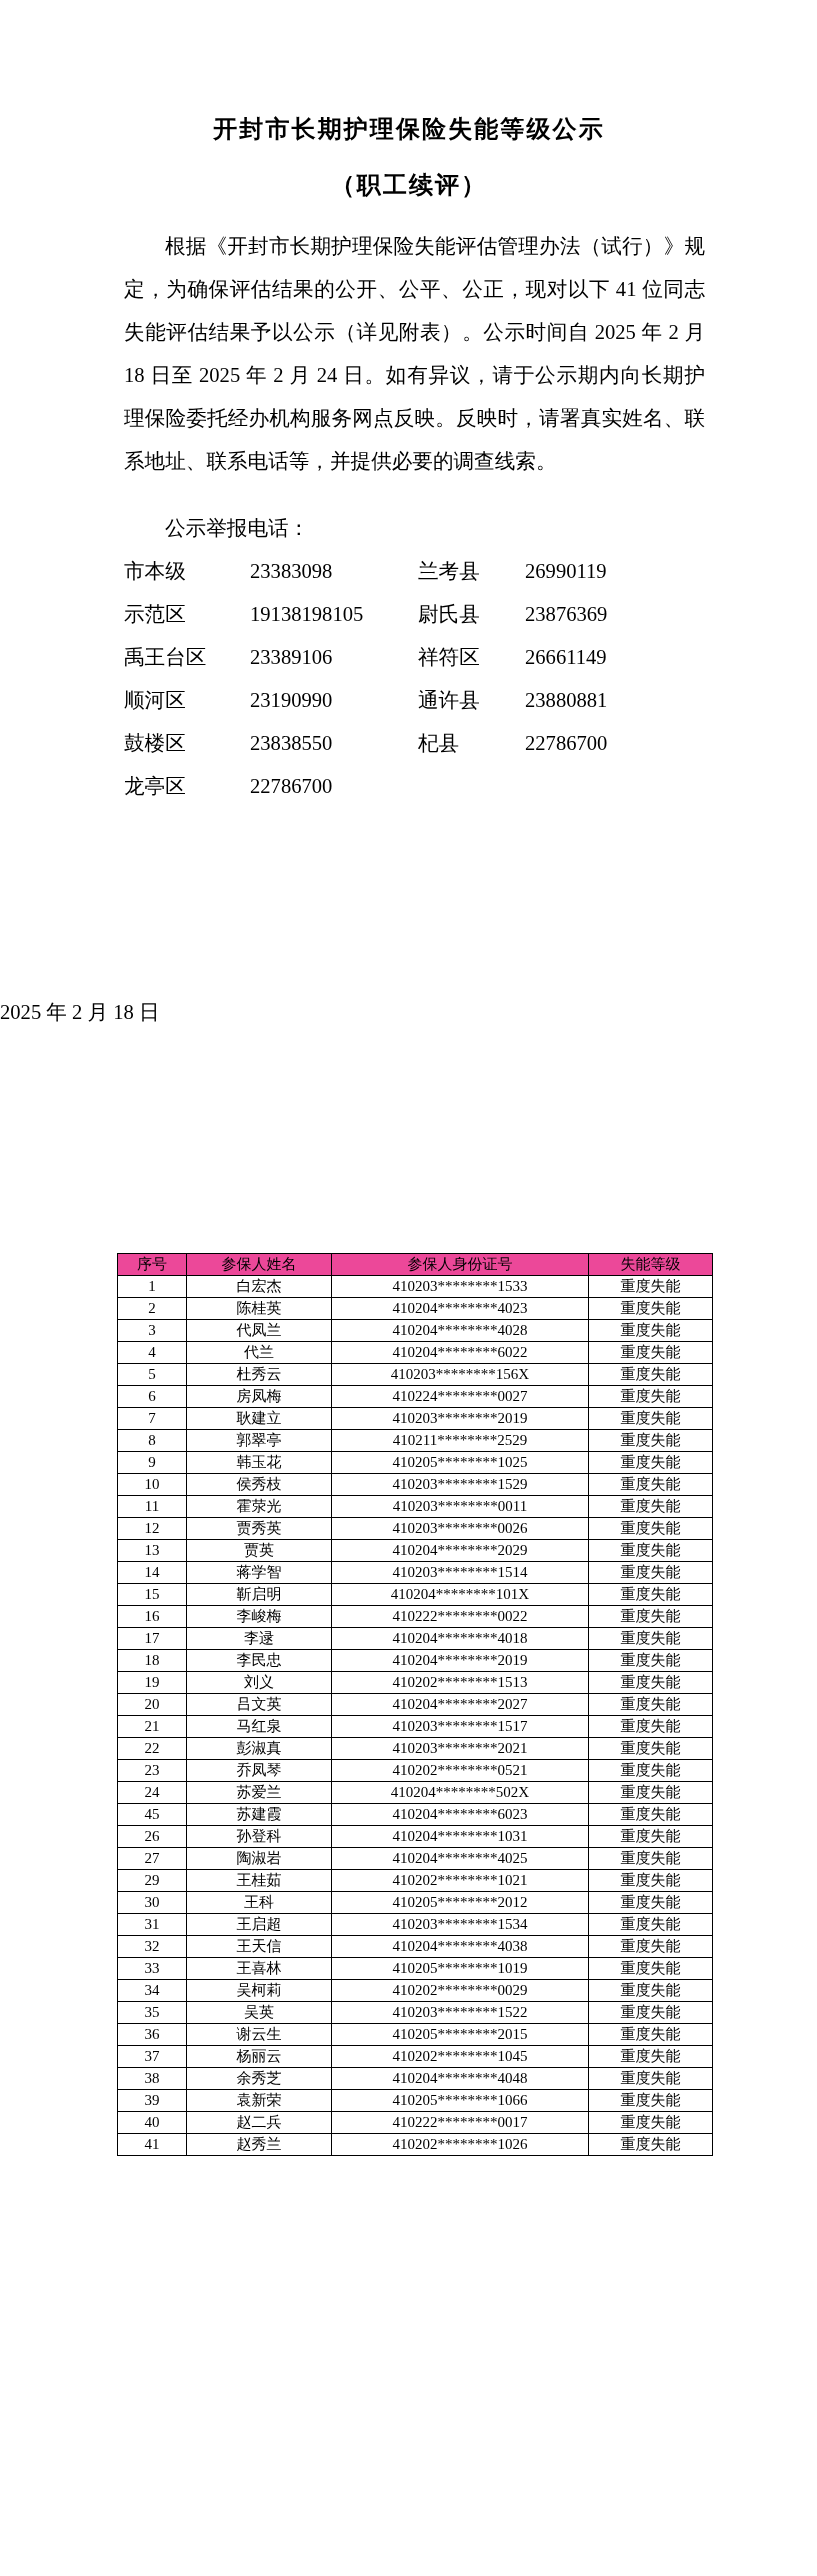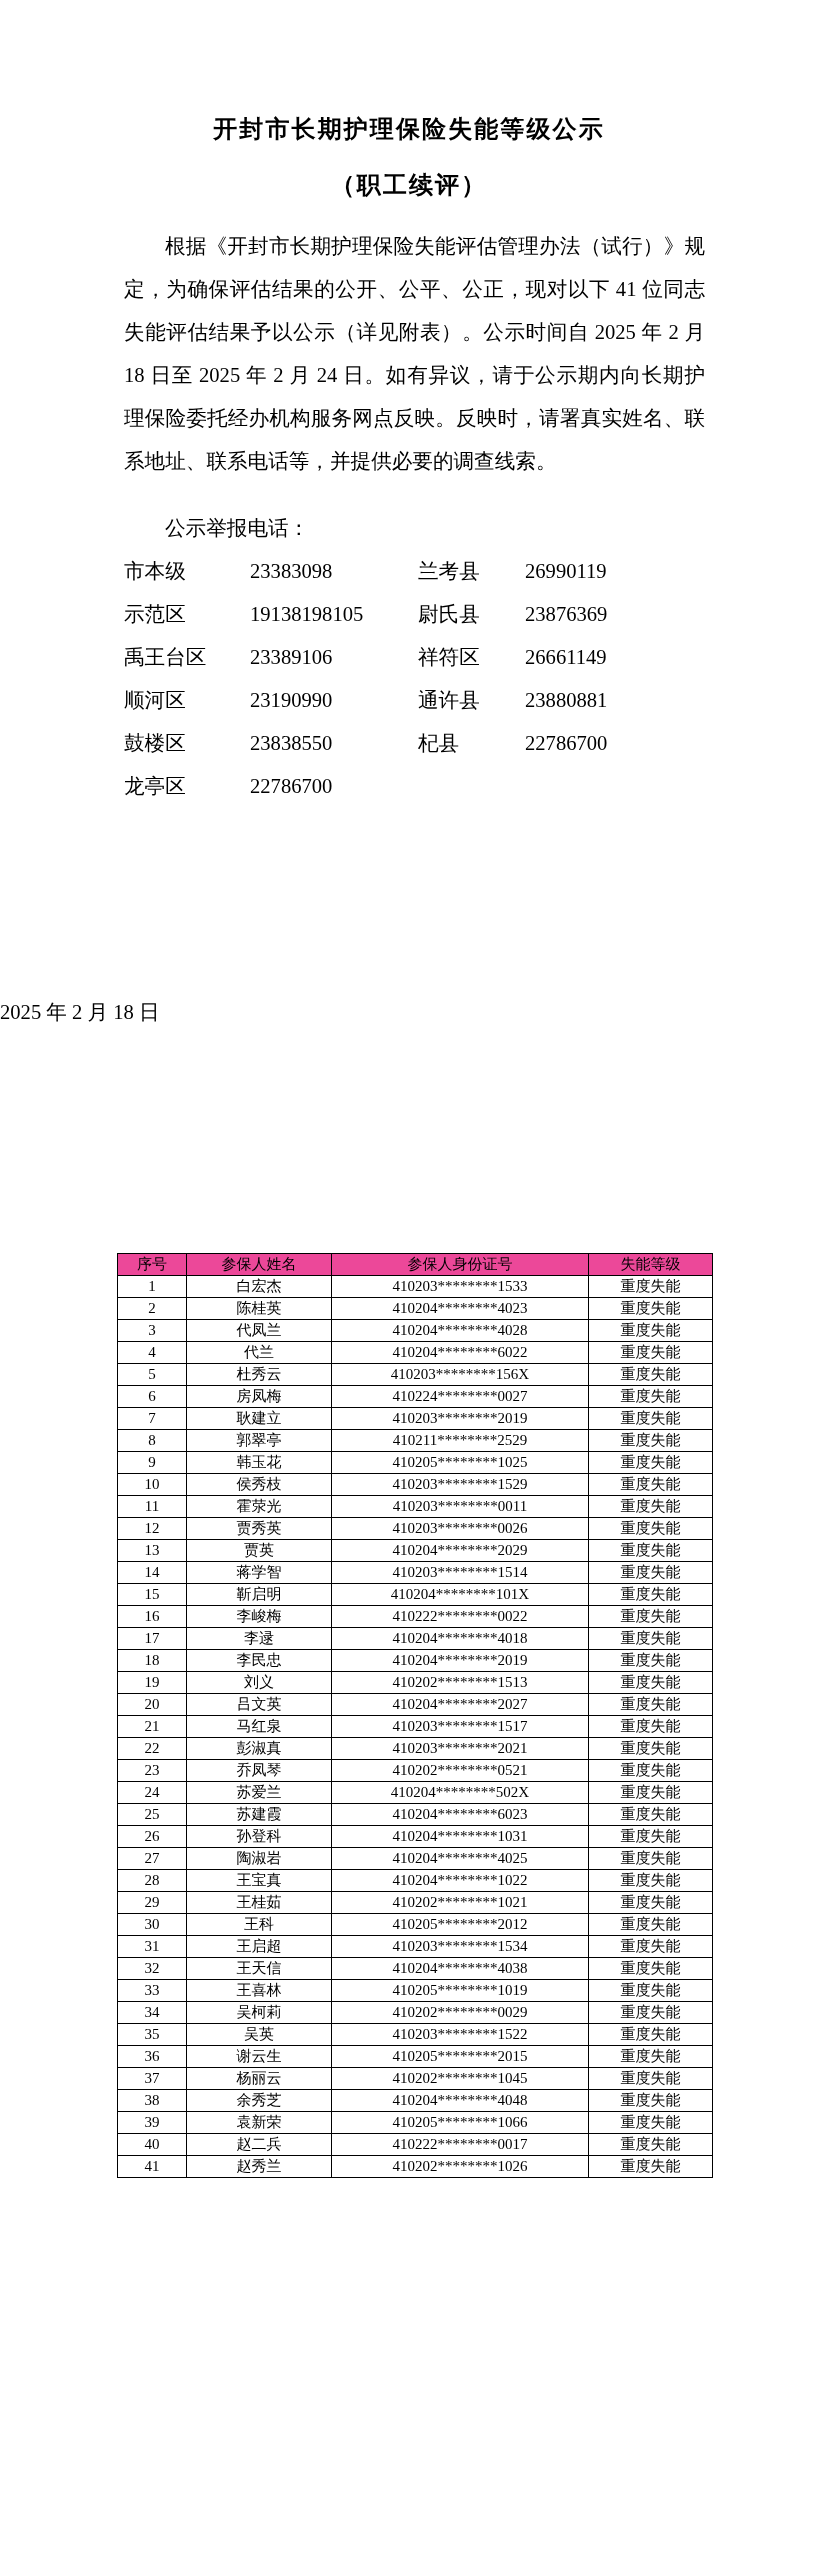--- a/index.html
+++ b/index.html
@@ -263,44 +263,38 @@
           <td>410202********0521</td>
           <td>重度失能</td>
         </tr>
         <tr>
           <td>24</td>
           <td>苏爱兰</td>
           <td>410204********502X</td>
           <td>重度失能</td>
         </tr>
         <tr>
-          <td>25</td>
+          <td>45</td>
           <td>苏建霞</td>
           <td>410204********6023</td>
           <td>重度失能</td>
         </tr>
         <tr>
           <td>26</td>
           <td>孙登科</td>
           <td>410204********1031</td>
           <td>重度失能</td>
         </tr>
         <tr>
           <td>27</td>
           <td>陶淑岩</td>
           <td>410204********4025</td>
           <td>重度失能</td>
         </tr>
         <tr>
-          <td>28</td>
-          <td>王宝真</td>
-          <td>410204********1022</td>
-          <td>重度失能</td>
-        </tr>
-        <tr>
           <td>29</td>
           <td>王桂茹</td>
           <td>410202********1021</td>
           <td>重度失能</td>
         </tr>
         <tr>
           <td>30</td>
           <td>王科</td>
           <td>410205********2012</td>
           <td>重度失能</td>

